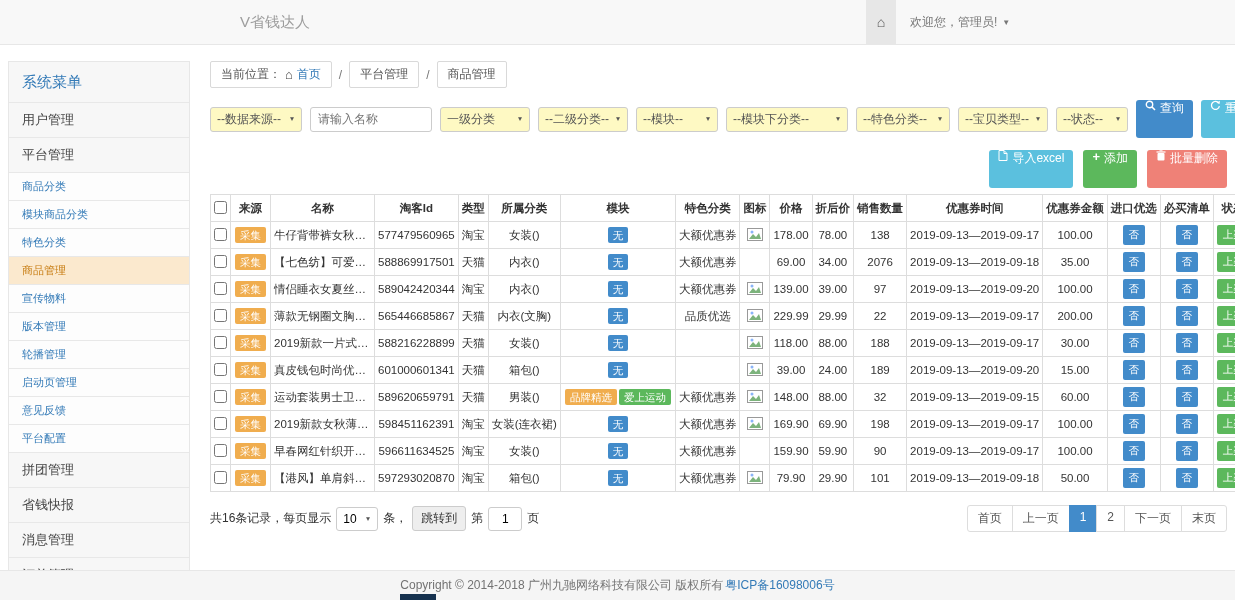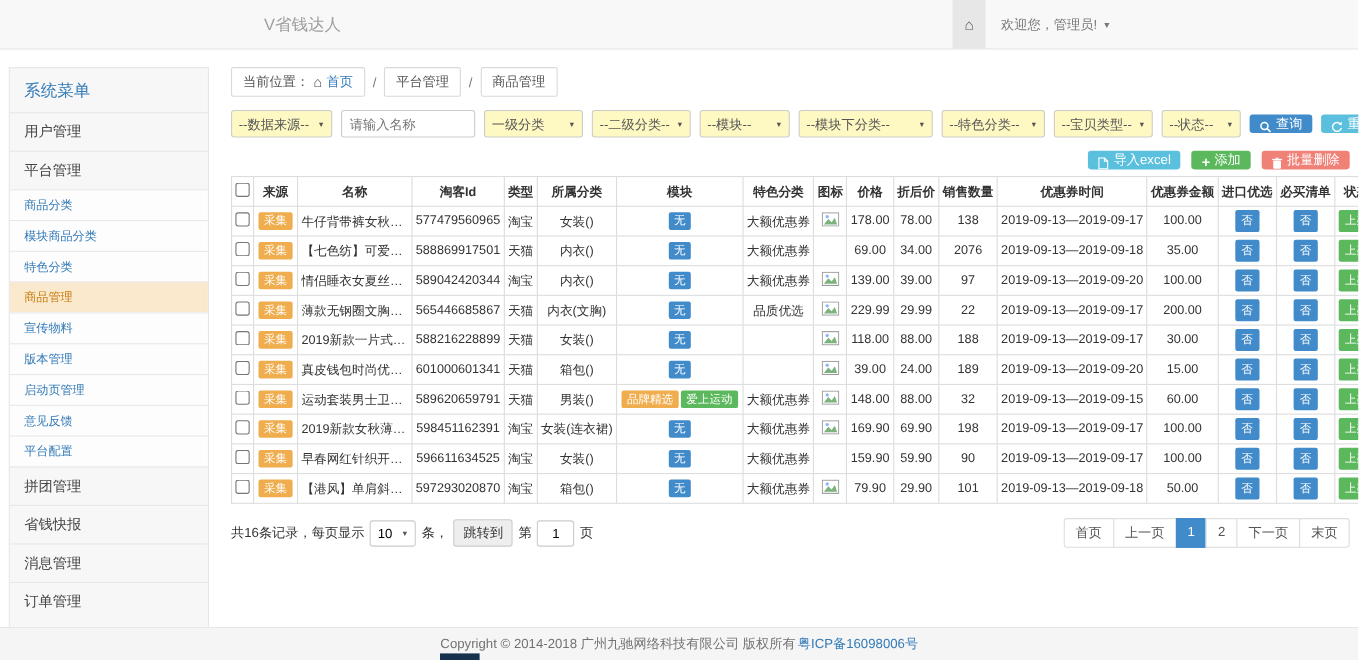--- a/index.html
+++ b/index.html
@@ -32,21 +32,21 @@
   .crumb-link{color:#337ab7;text-decoration:none;cursor:pointer}
   .home-glyph{color:#444;font-size:13px}
   .crumb-sep{margin:0 7px;color:#777}
 
   
   .filter-row{display:flex;align-items:center;gap:8px;margin-bottom:12px;white-space:nowrap}
   .sel-wrap{position:relative;display:inline-block}
   select.sel{appearance:none;-webkit-appearance:none;height:25px;border:1px solid #ccc;border-radius:3px;background:#fef9c3;color:#555;font-size:12px;padding:0 16px 0 6px;cursor:pointer;font-family:inherit}
   .sel-caret{position:absolute;right:4px;top:50%;transform:translateY(-50%) scale(.55);color:#555;pointer-events:none}
   input.ftl-input{height:25px;border:1px solid #ccc;border-radius:3px;padding:0 7px;font-size:12px;color:#555;font-family:inherit}
-  .btn{height:17px;border:none;border-radius:3px;color:#fff;padding:0 9px;font-size:12px;display:inline-flex;align-items:flex-end;gap:4px;cursor:pointer;font-family:inherit}
+  .btn{height:38px;border:none;border-radius:3px;color:#fff;padding:0 9px;font-size:12px;display:inline-flex;align-items:flex-start;gap:4px;cursor:pointer;font-family:inherit}
   .btn-blue{background:#428bca}
   .btn-cyan{background:#5bc0de}
   .btn-green{background:#5cb85c}
   .btn-red{background:#ef8177}
   .plus{font-weight:bold;font-size:13px;line-height:1}
 
   
   .toolbar{display:flex;justify-content:flex-end;gap:10px;margin-bottom:6px}
 
   
@@ -101,20 +101,21 @@
     <div class="side-heading">系统菜单</div>
     <ul id="sidebar-menu">
         <li class="mi top">用户管理</li>
         <li class="mi top">平台管理</li>
         <li class="mi sub">商品分类</li>
         <li class="mi sub">模块商品分类</li>
         <li class="mi sub">特色分类</li>
         <li class="mi sub active">商品管理</li>
         <li class="mi sub">宣传物料</li>
         <li class="mi sub">版本管理</li>
+        <li class="mi sub">轮播管理</li>
         <li class="mi sub">启动页管理</li>
         <li class="mi sub">意见反馈</li>
         <li class="mi sub">平台配置</li>
         <li class="mi top">拼团管理</li>
         <li class="mi top">省钱快报</li>
         <li class="mi top">消息管理</li>
         <li class="mi top">订单管理</li>
       </ul>
   </aside>
 

